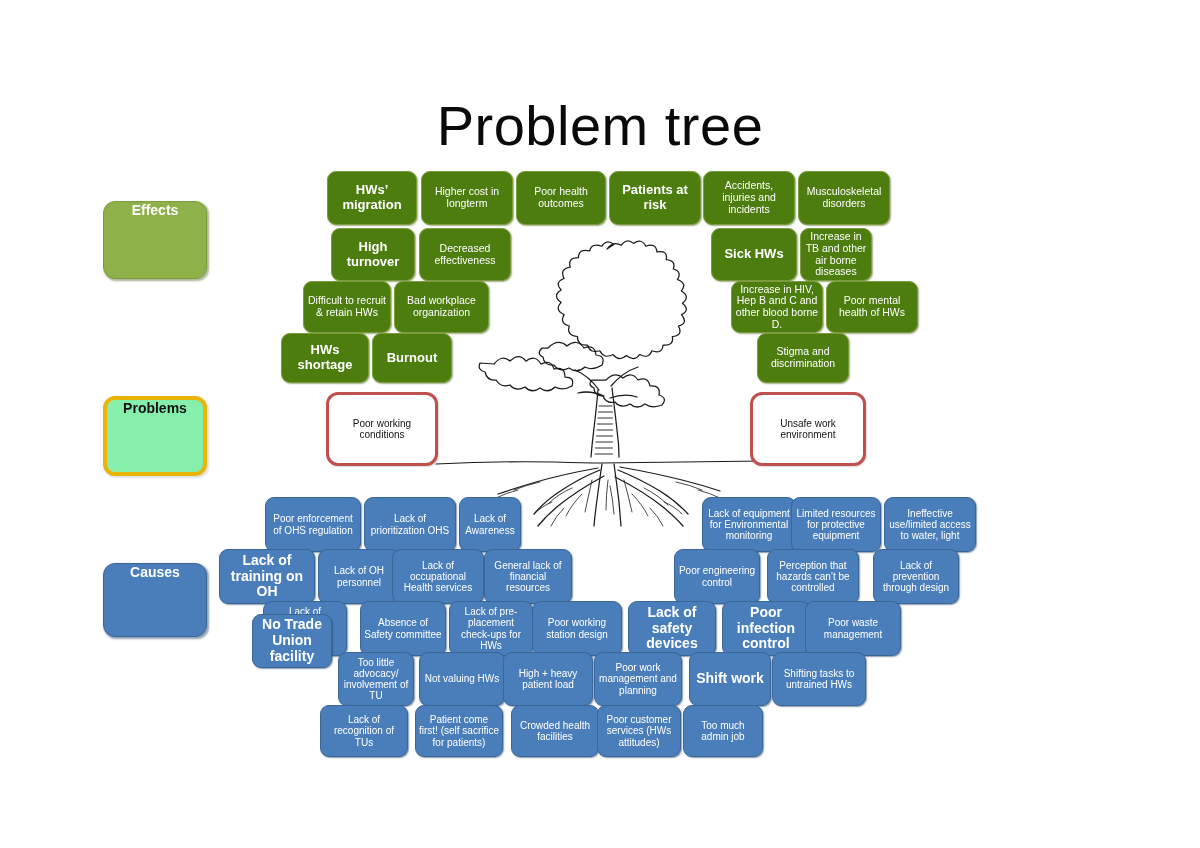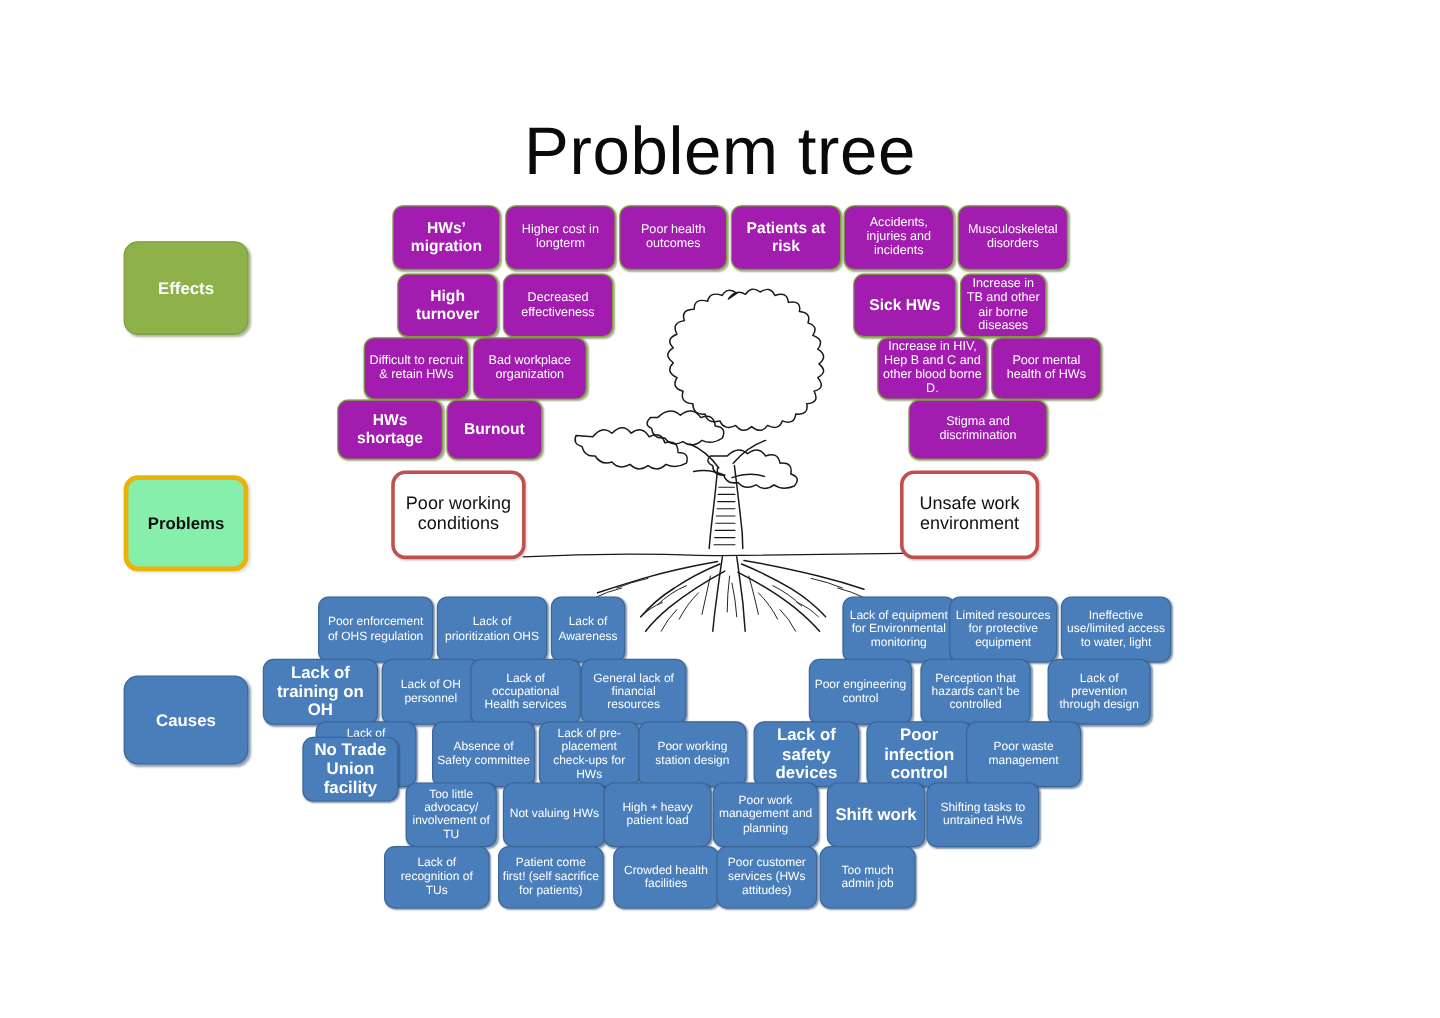--- a/index.html
+++ b/index.html
@@ -44,21 +44,21 @@
     padding: 2px 3px;
     overflow: hidden;
     line-height: 1.12;
   }
   .node .cap {
     display: block;
     width: 100%;
   }
 
   .green {
-    background: #a21caf;
+    background: #4d7c0f;
     border: 1.5px solid #7d9c3d;
     color: #ffffff;
     box-shadow: 1px 1px 1.5px rgba(90,110,50,0.55);
     font-size: 10.5px;
   }
   .green.bold {
     font-weight: bold;
     font-size: 13px;
   }
 
@@ -72,30 +72,30 @@
   .blue.bold {
     font-weight: bold;
     font-size: 14px;
   }
 
   .red {
     background: #ffffff;
     border: 3px solid #c0504d;
     color: #111111;
     border-radius: 12px;
-    font-size: 15px;
+    font-size: 10px;
     box-shadow: 1px 1px 1.5px rgba(0,0,0,0.15);
   }
 
   
   .cat {
     position: absolute;
     box-sizing: border-box;
     display: flex;
-    align-items: center;
+    align-items: flex-start;
     justify-content: center;
     text-align: center;
     border-radius: 12px;
     font-weight: bold;
     font-size: 14px;
   }
   .cat.green-cat {
     background: #8FB14A;
     border: 1.5px solid #7d9c3d;
     color: #ffffff;
@@ -227,21 +227,21 @@
       </div>
       <div class="node green" style="left: 826px; top: 281px; width: 92px; height: 52px;">
         <span class="cap">Poor mental health of HWs</span>
       </div>
       <div class="node green bold" style="left: 281px; top: 333px; width: 88px; height: 50px;">
         <span class="cap">HWs shortage</span>
       </div>
       <div class="node green bold" style="left: 372px; top: 333px; width: 80px; height: 50px;">
         <span class="cap">Burnout</span>
       </div>
-      <div class="node green" style="left: 757px; top: 333px; width: 116px; height: 50px;">
+      <div class="node green" style="left: 757px; top: 333px; width: 92px; height: 50px;">
         <span class="cap">Stigma and discrimination</span>
       </div>
     </div>
   <div id="problems-layer">
       <div class="node red" style="left: 326px; top: 392px; width: 112px; height: 74px;">
         <span class="cap">Poor working conditions</span>
       </div>
       <div class="node red" style="left: 750px; top: 392px; width: 116px; height: 74px;">
         <span class="cap">Unsafe work environment</span>
       </div>

